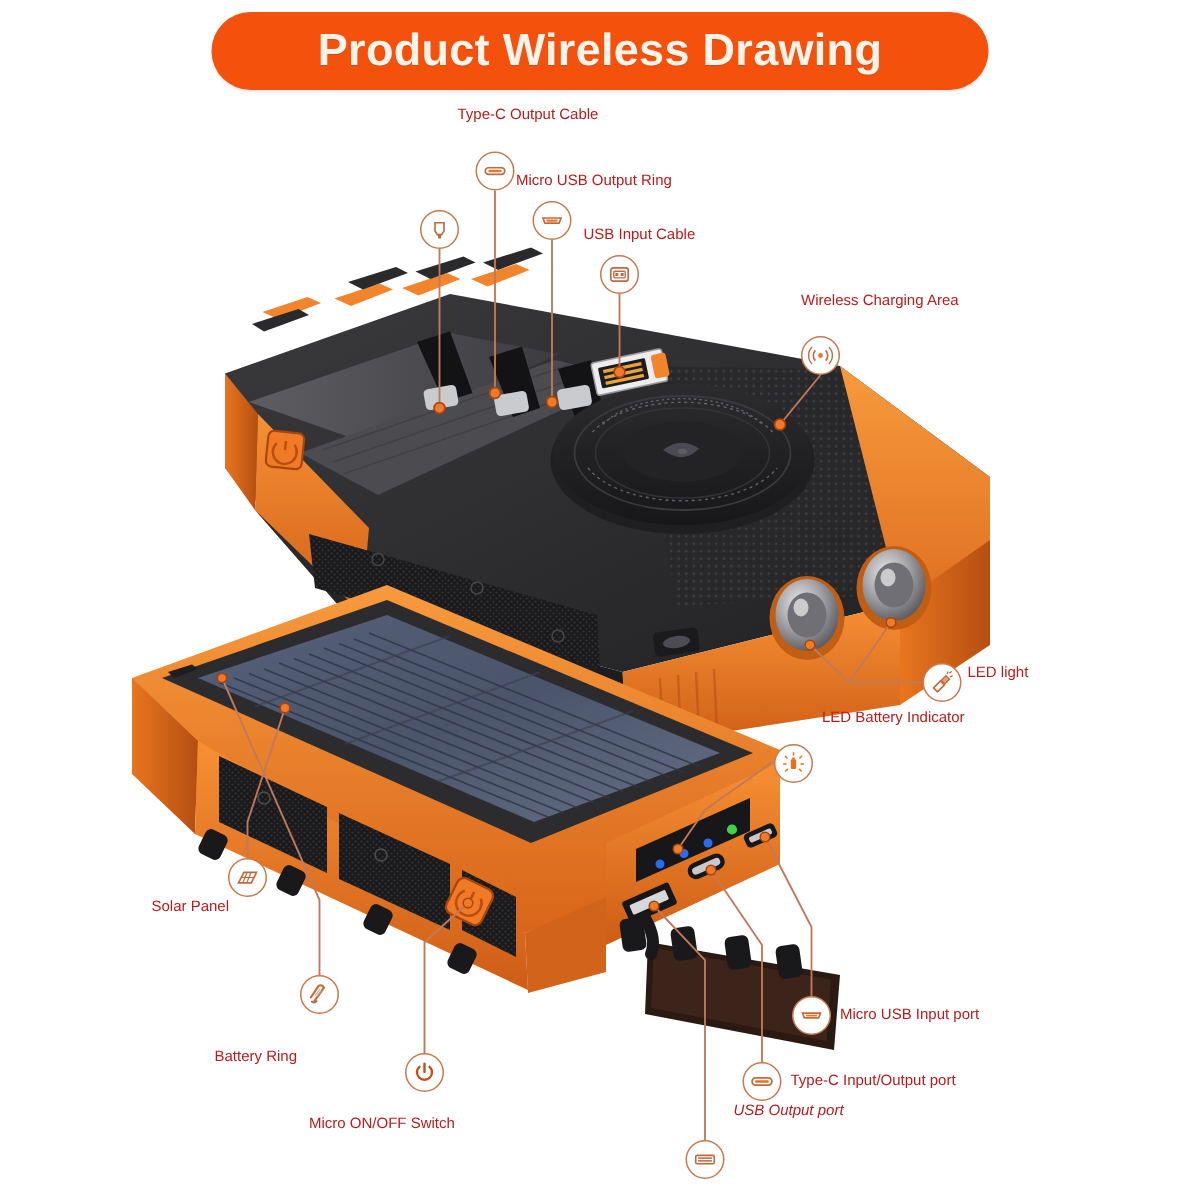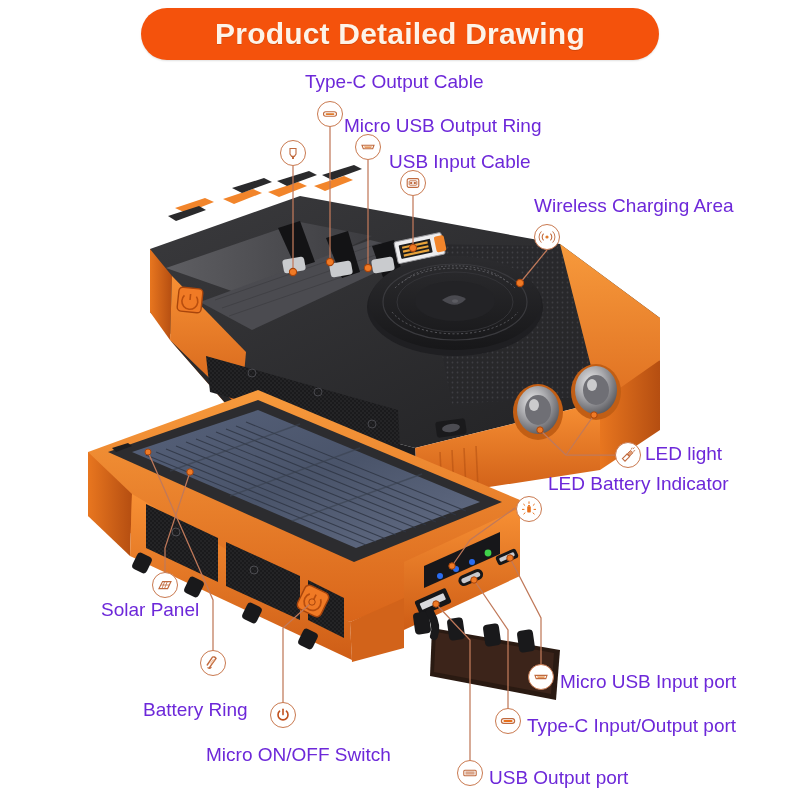--- a/index.html
+++ b/index.html
@@ -23,22 +23,22 @@
   }
   .title-banner .txt{
     color:#FDF3E8;font-size:30px;font-weight:bold;letter-spacing:.2px;
     white-space:nowrap;
     text-shadow:0 1px 0 rgba(120,40,0,.25);
   }
 
   
   .label{
     position:absolute;
-    font-size:19px;
-    color:#6d28d9;
+    font-size:10px;
+    color:#b91c1c;
     white-space:nowrap;
     line-height:1;
   }
 
   
   .badge{
     position:absolute;
     width:26px;height:26px;
     border:1.3px solid #C9794F;
     border-radius:50%;
@@ -50,21 +50,21 @@
 
   
   .device{position:absolute;}
 </style>
 </head>
 <body>
 
 <div id="stage">
 
   <div class="title-banner">
-    <span class="txt">Product Detailed Drawing</span>
+    <span class="txt">Product Wireless Drawing</span>
   </div>
 
   <svg class="device" style="left:0;top:0;width:800px;height:800px;" viewBox="0 0 800 800">
     <defs>
       <linearGradient id="gOrangeTop" x1="0" y1="0" x2="0" y2="1">
         <stop offset="0" stop-color="#F79A3C"></stop>
           <stop offset="1" stop-color="#D9651A"></stop>
       </linearGradient>
       <linearGradient id="gOrangeSide" x1="0" y1="0" x2="1" y2="0">
         <stop offset="0" stop-color="#E8761F"></stop>
@@ -486,15 +486,15 @@
   <div class="label" style="left:101px;top:600px;">Solar Panel</div>
 
   <div class="label" style="left:143px;top:700px;">Battery Ring</div>
 
   <div class="label" style="left:206px;top:745px;">Micro ON/OFF Switch</div>
 
   <div class="label" style="left:560px;top:672px;">Micro USB Input port</div>
 
   <div class="label" style="left:527px;top:716px;">Type-C Input/Output port</div>
 
-  <div class="label" style="left:489px;top:768px;">USB Output port</div>
+  <div class="label" style="left:489px;top:736px;font-style:italic;">USB Output port</div>
 
 </div>
 
 </body></html>

